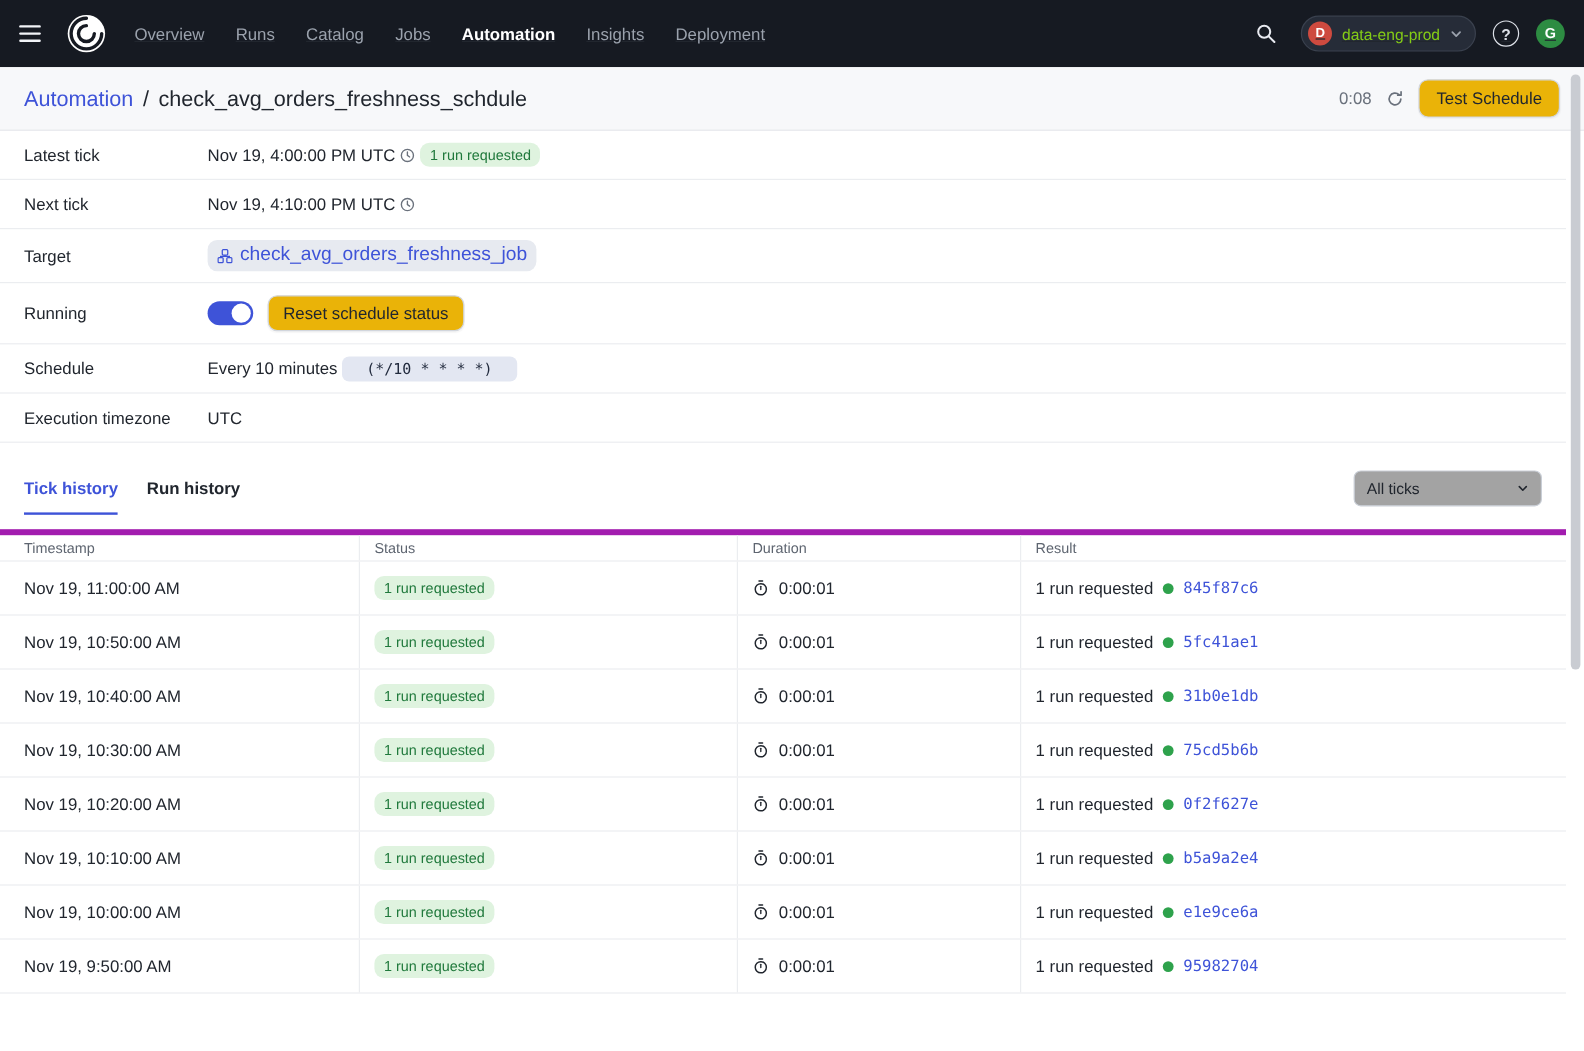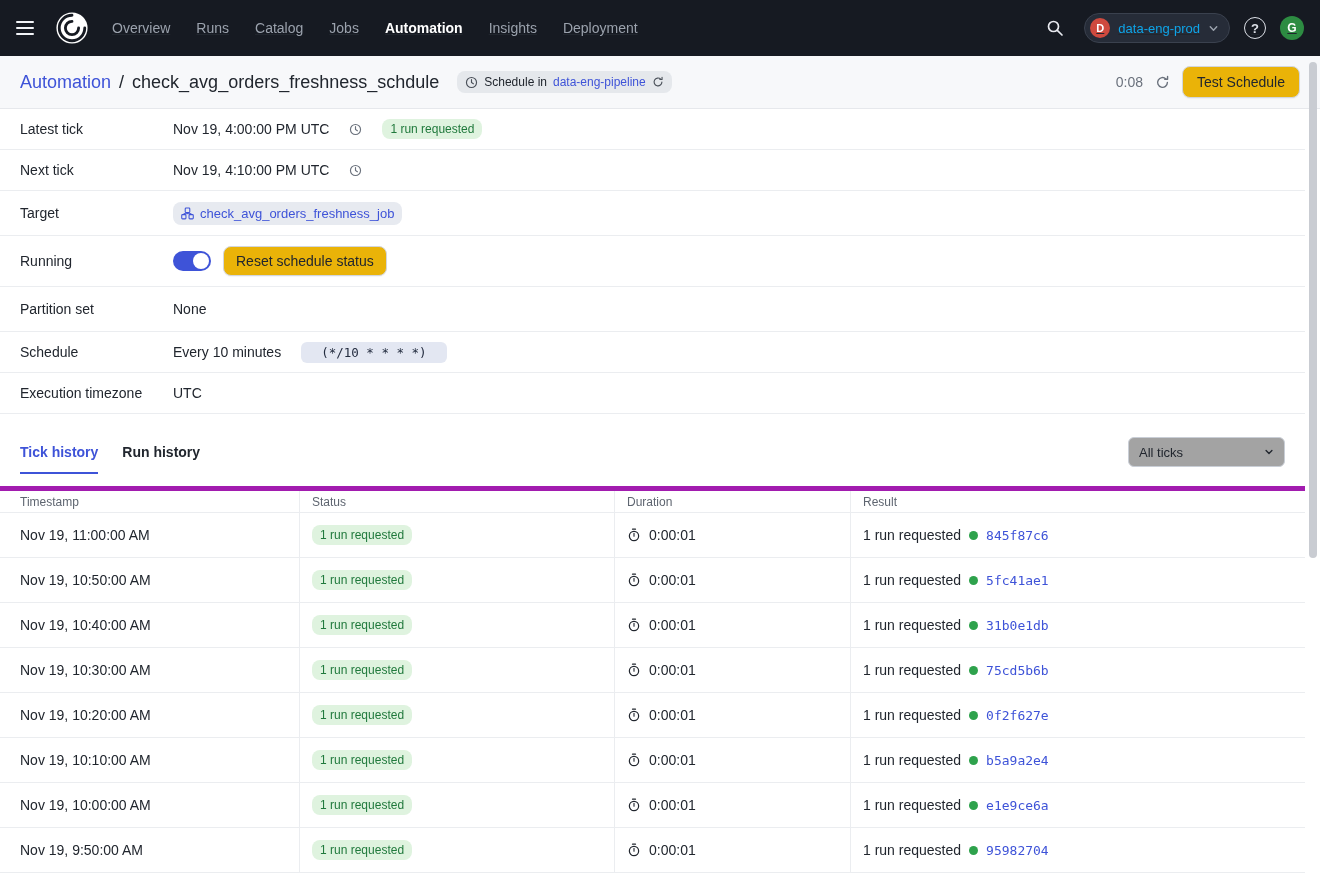--- a/index.html
+++ b/index.html
@@ -22,21 +22,21 @@
   .mainnav { display:flex; align-items:center; gap:26px; margin-left:8px; }
   .nav-item { font-size:14px; color:#9BA2AD; text-decoration:none; cursor:pointer; white-space:nowrap; }
   .nav-item.active { color:#FFFFFF; font-weight:700; }
   .topnav-right { margin-left:auto; display:flex; align-items:center; gap:14px; }
   .icon-btn { background:none; border:none; color:#E8EAF0; width:30px; height:30px;
     display:flex; align-items:center; justify-content:center; cursor:pointer; border-radius:50%; }
   .deploy-pill { display:flex; align-items:center; gap:8px; background:#262C38;
     border:1px solid #3A414E; border-radius:18px; padding:4px 10px 4px 5px; cursor:pointer; }
   .deploy-badge { width:20px; height:20px; border-radius:50%; background:#CE4A3F; color:#fff;
     font-size:11px; font-weight:700; display:flex; align-items:center; justify-content:center; }
-  .deploy-name { color:#0ea5e9; font-size:13px; }
+  .deploy-name { color:#84cc16; font-size:13px; }
   .deploy-pill .chev { color:#9BA2AD; display:flex; }
   .help-btn { width:22px; height:22px; border-radius:50%; border:1.5px solid #DDE1E8;
     background:none; color:#DDE1E8; font-size:13px; font-weight:700; cursor:pointer;
     display:flex; align-items:center; justify-content:center; }
   .avatar { width:24px; height:24px; border-radius:50%; background:#2D8C42; color:#fff;
     font-size:12px; font-weight:700; display:flex; align-items:center; justify-content:center; cursor:pointer; }
 
   
   .pagehdr {
     height:53px; background:#F7F8FA; border-bottom:1px solid #E6E8EC;
@@ -56,26 +56,26 @@
   .btn {
     background:#eab308; border:1px solid #D2D6DD; border-radius:8px; padding:7px 14px;
     font-size:14px; font-family:"Liberation Sans",sans-serif; color:#21262E; font-weight:500;
     cursor:pointer; box-shadow:0 1px 1px rgba(0,0,0,0.04);
   }
 
   
   .details { margin-right:15px; }
   .drow { display:flex; align-items:center; padding-left:20px; border-bottom:1px solid #EBEDF0; }
   .dlabel { width:153px; font-size:14px; color:#21262E; flex-shrink:0; }
-  .dvalue { display:flex; align-items:center; gap:20px; font-size:14px; color:#21262E; }
+  .dvalue { display:flex; align-items:center; gap:4px; font-size:14px; color:#21262E; }
   .clock-ic { color:#6A717C; display:flex; }
   .badge-green { background:#DFF3DF; color:#20793C; font-size:12px; padding:3px 8px;
     border-radius:8px; white-space:nowrap; }
   .job-pill { display:flex; align-items:center; gap:6px; background:#E7EAF0; border-radius:8px;
-    padding:4px 8px; font-size:13px; color:#3E53D8; text-decoration:none; cursor:pointer; }
+    padding:4px 8px; font-size:16px; color:#3E53D8; text-decoration:none; cursor:pointer; }
   .toggle { width:38px; height:20px; border-radius:10px; background:#3E53D8; position:relative; cursor:pointer; }
   .toggle .knob { width:16px; height:16px; border-radius:50%; background:#fff; position:absolute; top:2px; right:2px; }
   .cron-badge { font-family:"DejaVu Sans Mono",monospace; font-size:12.5px; background:#E3E7F2;
     color:#222B3E; padding:3px 20px; border-radius:6px; white-space:pre; }
 
   
   .tabsbar { display:flex; align-items:center; justify-content:space-between;
     padding:0 20px; margin:16px 15px 0 0; height:44px; }
   .tabs { display:flex; gap:24px; align-items:flex-end; height:100%; }
   .tab { font-size:14px; font-weight:700; color:#21262E; cursor:pointer;
@@ -152,36 +152,20 @@
       </button>
       <div class="avatar">G</div>
     </div>
   </header>
 
   <div class="pagehdr">
     <div class="crumbs">
       <a class="crumb-link">Automation</a>
       <span class="crumb-sep">/</span>
       <span class="page-title">check_avg_orders_freshness_schdule</span>
-      <span class="sched-pill">
-        <span class="ic">
-          <svg viewBox="0 0 16 16" width="13" height="13">
-              <circle cx="8" cy="8" r="6.2" fill="none" stroke="currentColor" stroke-width="1.4"></circle>
-              <path d="M8 4.5V8l2.3 1.6" fill="none" stroke="currentColor" stroke-width="1.4" stroke-linecap="round"></path>
-            </svg>
-        </span>
-        <span>Schedule in</span>
-        <a>data-eng-pipeline</a>
-        <span class="ic">
-          <svg viewBox="0 0 16 16" width="12" height="12">
-              <path d="M13.2 8a5.2 5.2 0 1 1-1.6-3.8" fill="none" stroke="currentColor" stroke-width="1.5" stroke-linecap="round"></path>
-              <path d="M13.4 1.6v3h-3" fill="none" stroke="currentColor" stroke-width="1.5" stroke-linejoin="round" stroke-linecap="round"></path>
-            </svg>
-        </span>
-      </span>
     </div>
     <div class="hdr-right">
       <span class="timer">0:08</span>
       <span class="refresh-ic">
         <svg viewBox="0 0 16 16" width="15" height="15">
             <path d="M13.2 8a5.2 5.2 0 1 1-1.6-3.8" fill="none" stroke="currentColor" stroke-width="1.5" stroke-linecap="round"></path>
             <path d="M13.4 1.6v3h-3" fill="none" stroke="currentColor" stroke-width="1.5" stroke-linejoin="round" stroke-linecap="round"></path>
           </svg>
       </span>
       <button class="btn">Test Schedule</button>
@@ -235,26 +219,20 @@
     <div class="drow" style="min-height:51px">
       <div class="dlabel">Running</div>
       <div class="dvalue" style="gap:12px">
         <div class="toggle">
           <div class="knob"></div>
         </div>
         <button class="btn" style="padding:6px 12px">Reset schedule status</button>
       </div>
     </div>
 
-    <div class="drow" style="min-height:45px">
-      <div class="dlabel">Partition set</div>
-      <div class="dvalue">
-        <span>None</span>
-      </div>
-    </div>
 
     <div class="drow" style="min-height:41px">
       <div class="dlabel">Schedule</div>
       <div class="dvalue">
         <span>Every 10 minutes</span>
         <span class="cron-badge">(*/10 * * * *)</span>
       </div>
     </div>
 
     <div class="drow" style="min-height:41px">

